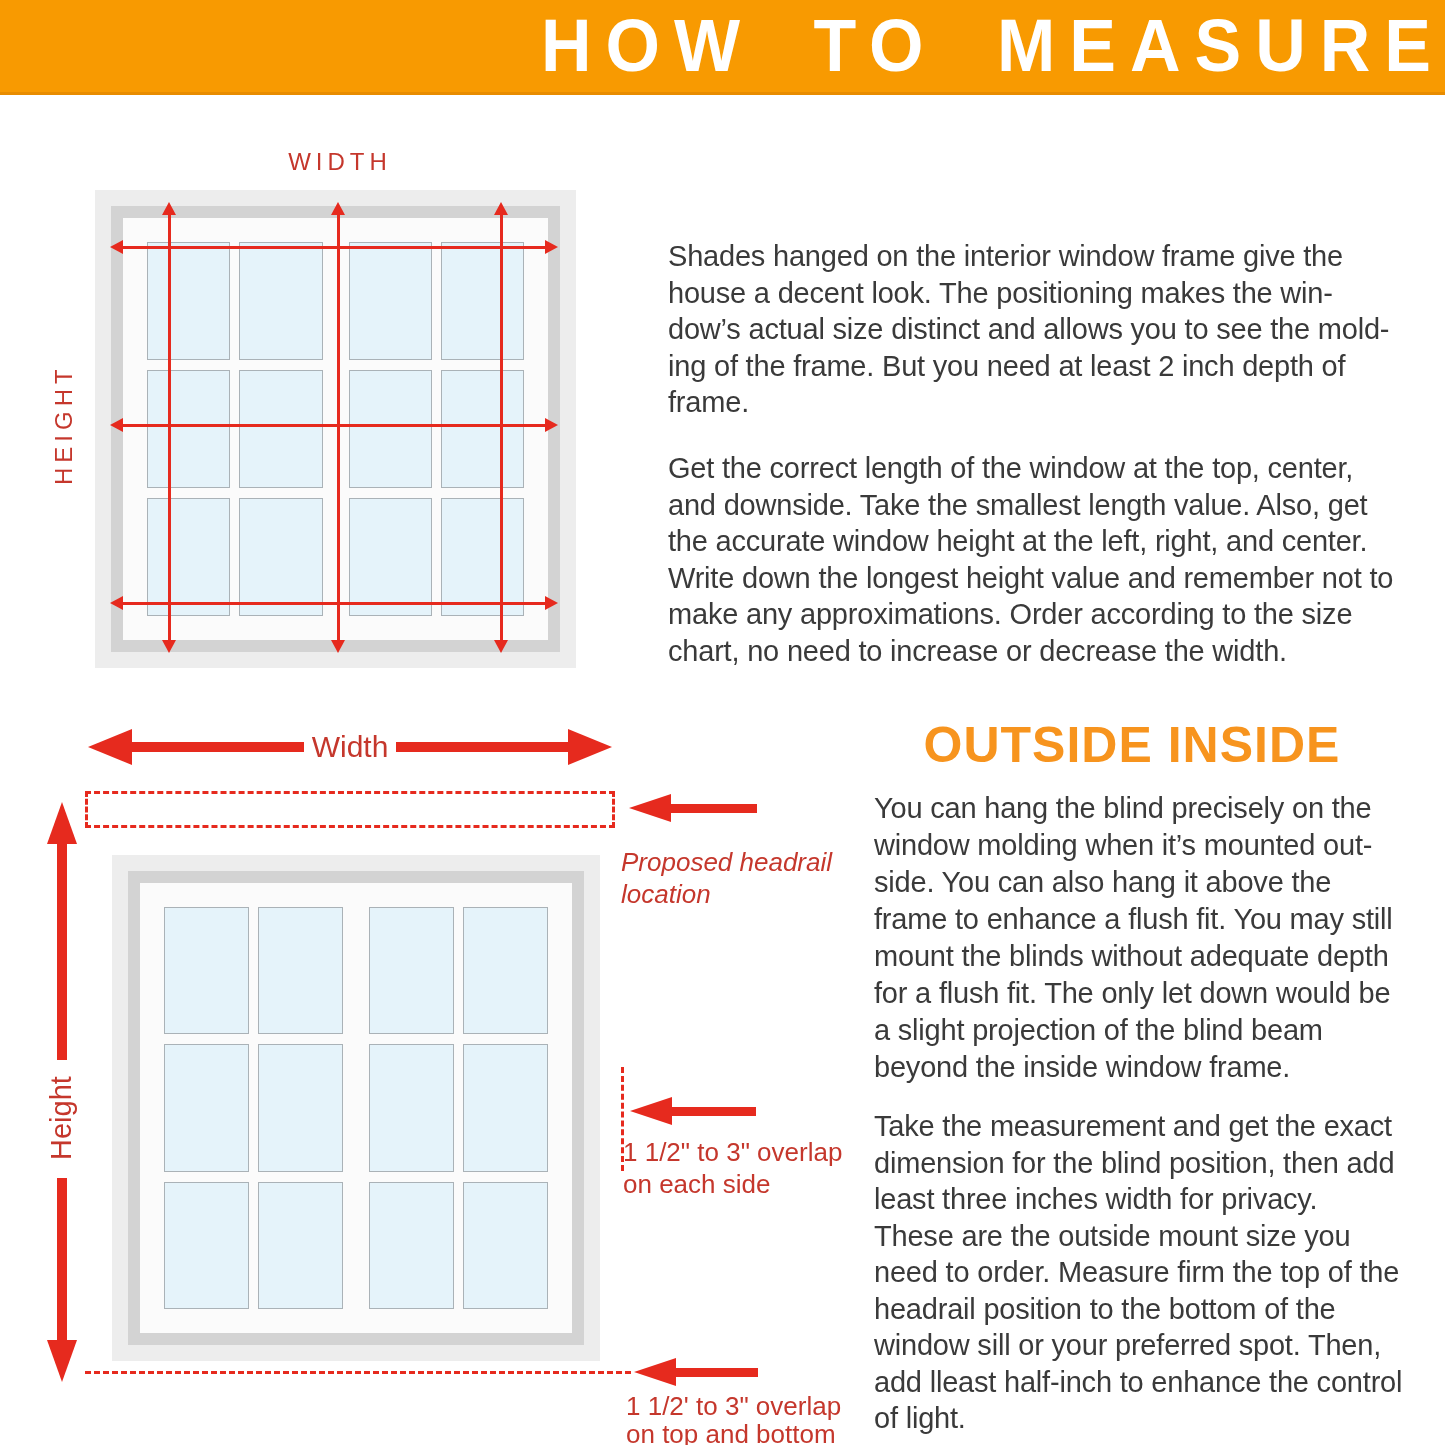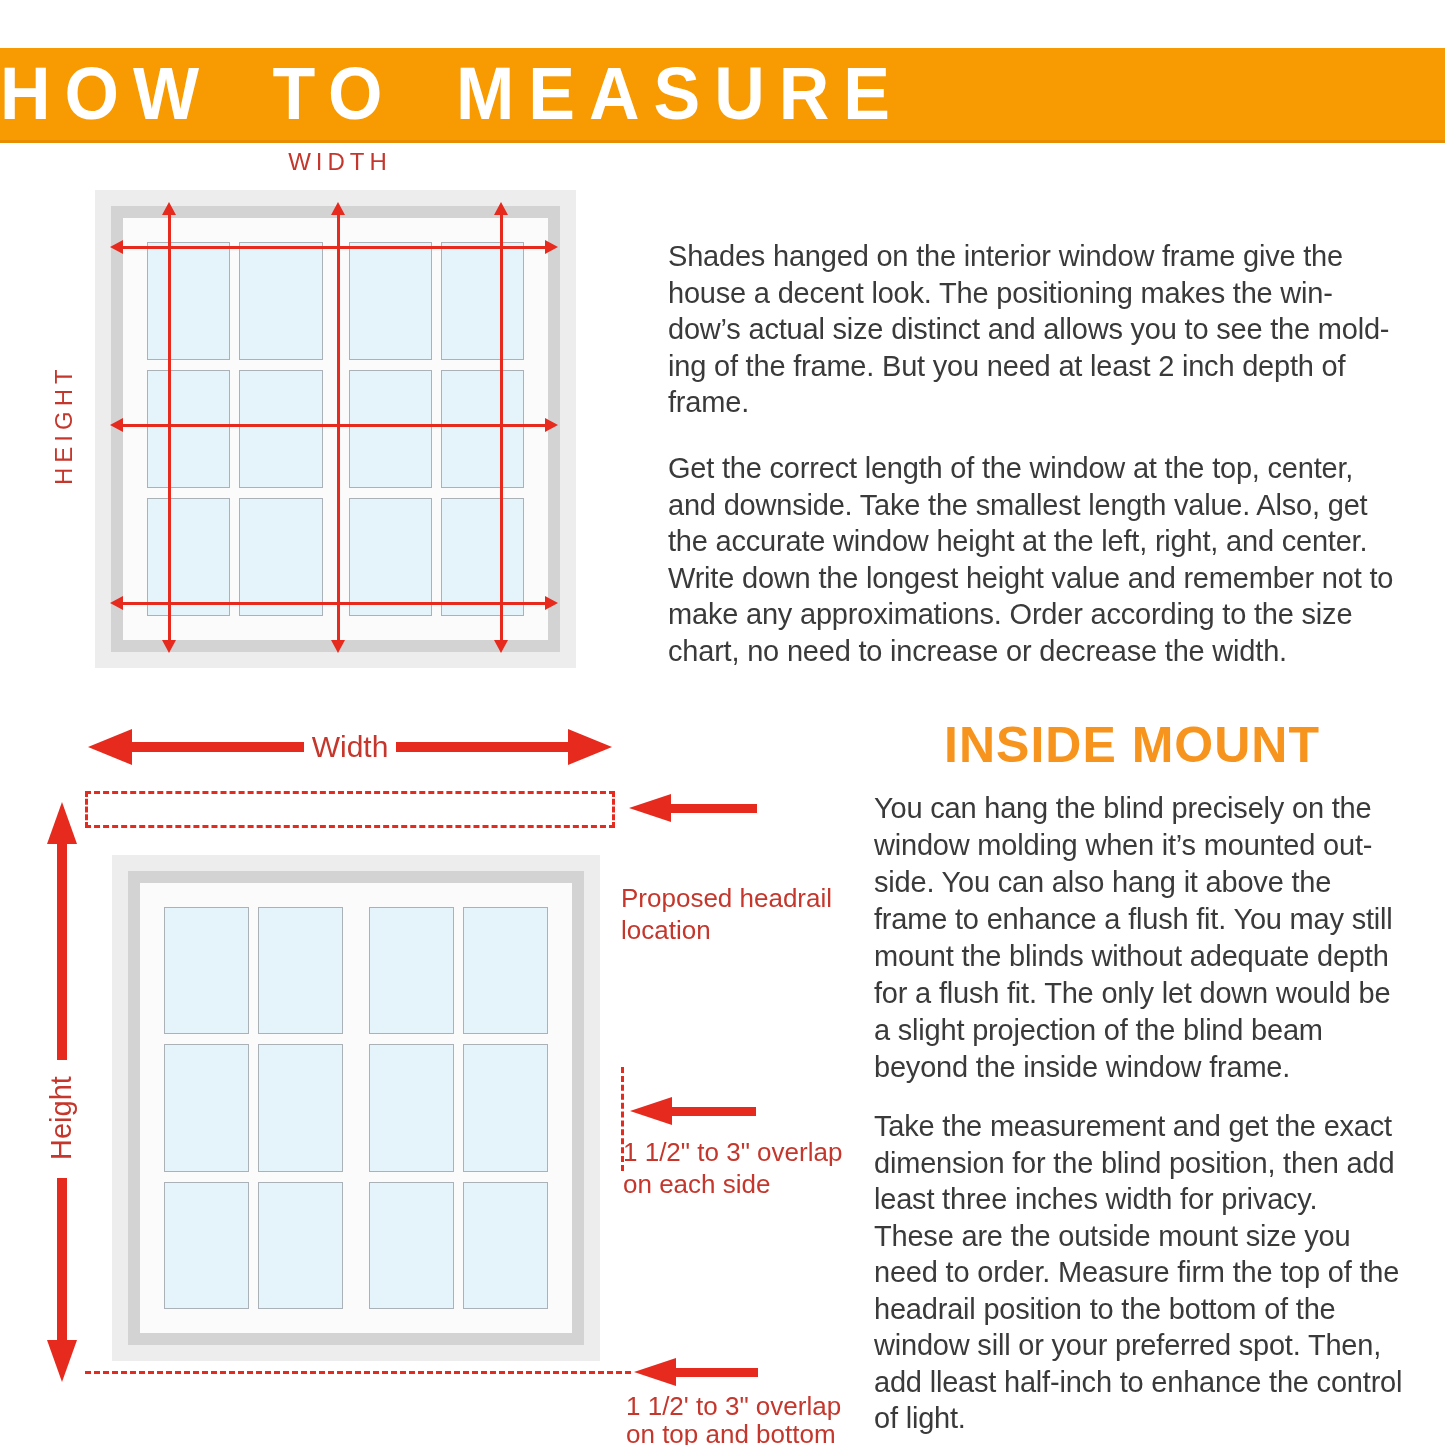--- a/index.html
+++ b/index.html
@@ -1,20 +1,20 @@
 <!DOCTYPE html>
 <html style="--banner-bg: #f89a01; --heading-orange: #f7941e; --arrow-red: #e62a1e; --text-red: #c5372c; --body-text: #3a3a3a; --pane-blue: #e5f3fa;"><head>
 <meta charset="utf-8">
 <style>
   html,body{margin:0;padding:0;background:#ffffff;}
   .canvas{position:relative;width:1445px;height:1445px;background:#ffffff;overflow:hidden;
           font-family:"Liberation Sans",sans-serif;}
   
   .banner{position:absolute;left:0;top:0;width:100%;height:95px;background:var(--banner-bg);
-          border-bottom:3px solid #e88c00;box-sizing:border-box;display:flex;align-items:center;justify-content:flex-start;margin-top:48px;}
+          border-bottom:3px solid #e88c00;box-sizing:border-box;display:flex;align-items:center;justify-content:flex-end;}
   .banner-title{color:#ffffff;font-weight:bold;font-size:70px;letter-spacing:14px;word-spacing:26px;
           transform:scaleY(1.05);white-space:nowrap;}
   
   .sect-heading{position:absolute;color:var(--heading-orange);font-weight:bold;font-size:50px;
           letter-spacing:1px;text-align:center;white-space:nowrap;}
   .body-par{position:absolute;color:var(--body-text);font-size:29px;line-height:36.5px;
           white-space:pre-line;letter-spacing:-0.2px;}
   
   .win{position:absolute;background:#ededed;padding:16px;box-sizing:border-box;}
   .wmid{background:#d3d3d3;padding:12px;height:100%;box-sizing:border-box;}
@@ -126,21 +126,21 @@
     <span class="shaft" style="left:40px;width:176px;"></span>
     <span class="shaft" style="left:308px;width:176px;"></span>
     <span class="lbl">Width</span>
   </div>
 
   <div class="dash-rect" style="left:85px;top:791px;width:530px;height:37px;"></div>
   <div class="tleft" style="left:629px;top:794px;width:128px;">
     <i></i>
       <span></span>
   </div>
-  <div class="red-note" style="left:621px;top:882px;">Proposed headrail
+  <div class="red-note" style="left:621px;top:846px;font-style:italic;">Proposed headrail
 location</div>
 
   <div class="tvhead up" style="left:47px;top:802px;"></div>
   <div class="tvshaft" style="left:57px;top:838px;height:222px;"></div>
   <div class="red-note vtext" style="left:45px;top:1062px;height:112px;width:34px;font-size:29px;">Height</div>
   <div class="tvshaft" style="left:57px;top:1178px;height:166px;"></div>
   <div class="tvhead down" style="left:47px;top:1340px;"></div>
 
   <div class="win" style="left:112px;top:855px;width:488px;height:506px;">
     <div class="wmid">
@@ -177,21 +177,21 @@
 on each side</div>
 
   <div class="hdash" style="left:85px;top:1371px;width:546px;"></div>
   <div class="tleft" style="left:634px;top:1358px;width:124px;">
     <i></i>
       <span></span>
   </div>
   <div class="red-note" style="left:626px;top:1392px;line-height:28px;">1 1/2' to 3" overlap
 on top and bottom</div>
 
-  <div class="sect-heading" style="left:832px;top:716px;width:600px;">INSIDE MOUNT</div>
+  <div class="sect-heading" style="left:832px;top:716px;width:600px;">OUTSIDE INSIDE</div>
   <div class="body-par" style="left:874px;top:790px;width:580px;line-height:37px;">You can hang the blind precisely on the
 window molding when it’s mounted out-
 side. You can also hang it above the
 frame to enhance a flush fit. You may still
 mount the blinds without adequate depth
 for a flush fit. The only let down would be
 a slight projection of the blind beam
 beyond the inside window frame.</div>
   <div class="body-par" style="left:874px;top:1108px;width:580px;">Take the measurement and get the exact
 dimension for the blind position, then add

